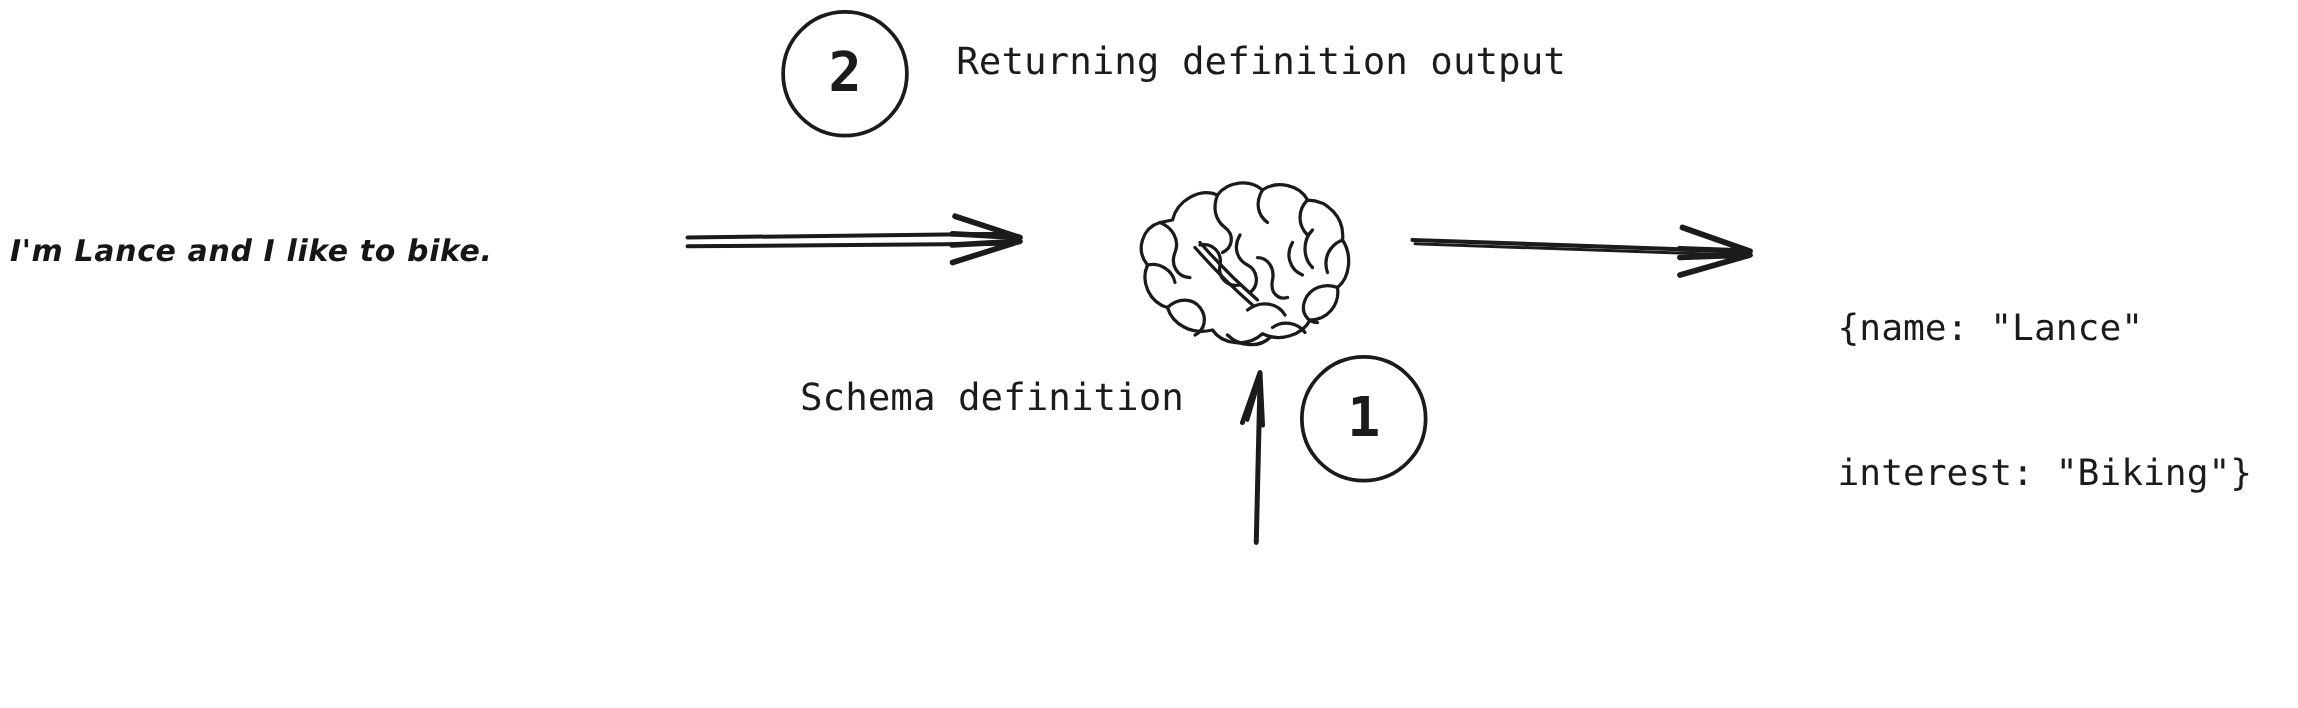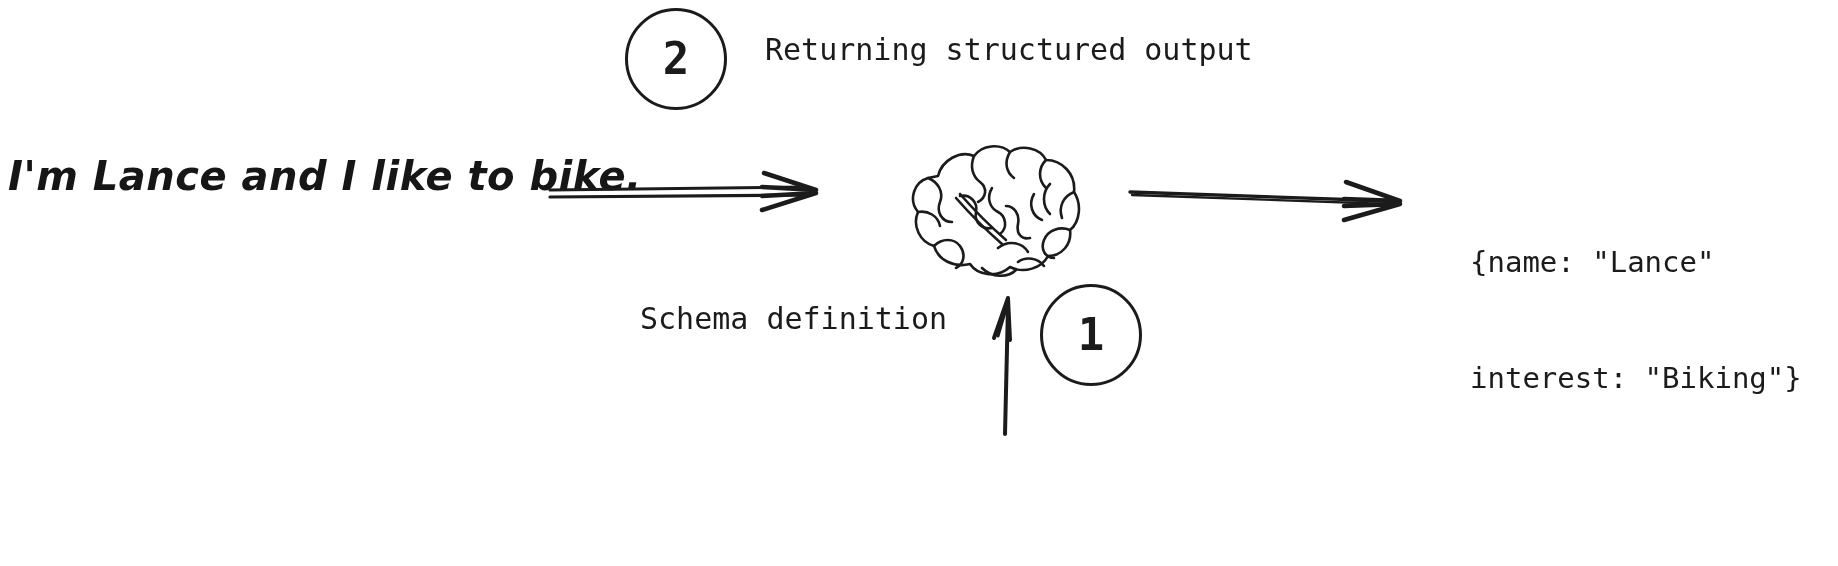--- a/index.html
+++ b/index.html
@@ -19,24 +19,25 @@
     background: #ffffff;
     overflow: hidden;
   }
   .abs { position: absolute; }
 
   
   .handwritten {
     font-family: "DejaVu Sans", sans-serif;
     font-style: italic;
     font-weight: 600;
-    font-size: 40px;
+    font-size: 24px;
     letter-spacing: 0.5px;
     color: #161616;
     white-space: nowrap;
+    margin-top: 34px;
   }
   .mono-block {
     font-family: "DejaVu Sans Mono", monospace;
     font-size: 29px;
     color: #1b1b1b;
     line-height: 1.33;
     white-space: pre;
   }
   .step-label {
     font-family: "DejaVu Sans Mono", monospace;
@@ -68,21 +69,21 @@
   svg { display: block; overflow: visible; }
 </style>
 </head>
 <body>
 
 <div class="canvas">
 
   <div class="abs step-circle" style="left:625px; top:8px;">
     <span>2</span>
   </div>
-  <div class="abs step-label" style="left:765px; top:32px;">Returning structured output</div>
+  <div class="abs step-label" style="left:765px; top:32px;">Returning definition output</div>
 
   <div class="abs handwritten" style="left:8px; top:153px;">I'm Lance and I like to bike.</div>
 
   <div class="abs" style="left:548px; top:160px;">
     <svg width="300" height="60" viewBox="0 0 300 60">
       <path d="M2,30 L258,27" stroke="#1b1b1b" stroke-width="3.2" fill="none" stroke-linecap="round"></path>
       <path d="M2,37 L256,35" stroke="#1b1b1b" stroke-width="3.2" fill="none" stroke-linecap="round"></path>
       <path d="M216,13 L268,30 L214,27" stroke="#1b1b1b" stroke-width="4.5" fill="none" stroke-linecap="round" stroke-linejoin="round"></path>
       <path d="M214,50 L268,33 L214,36" stroke="#1b1b1b" stroke-width="4.5" fill="none" stroke-linecap="round" stroke-linejoin="round"></path>
     </svg>

